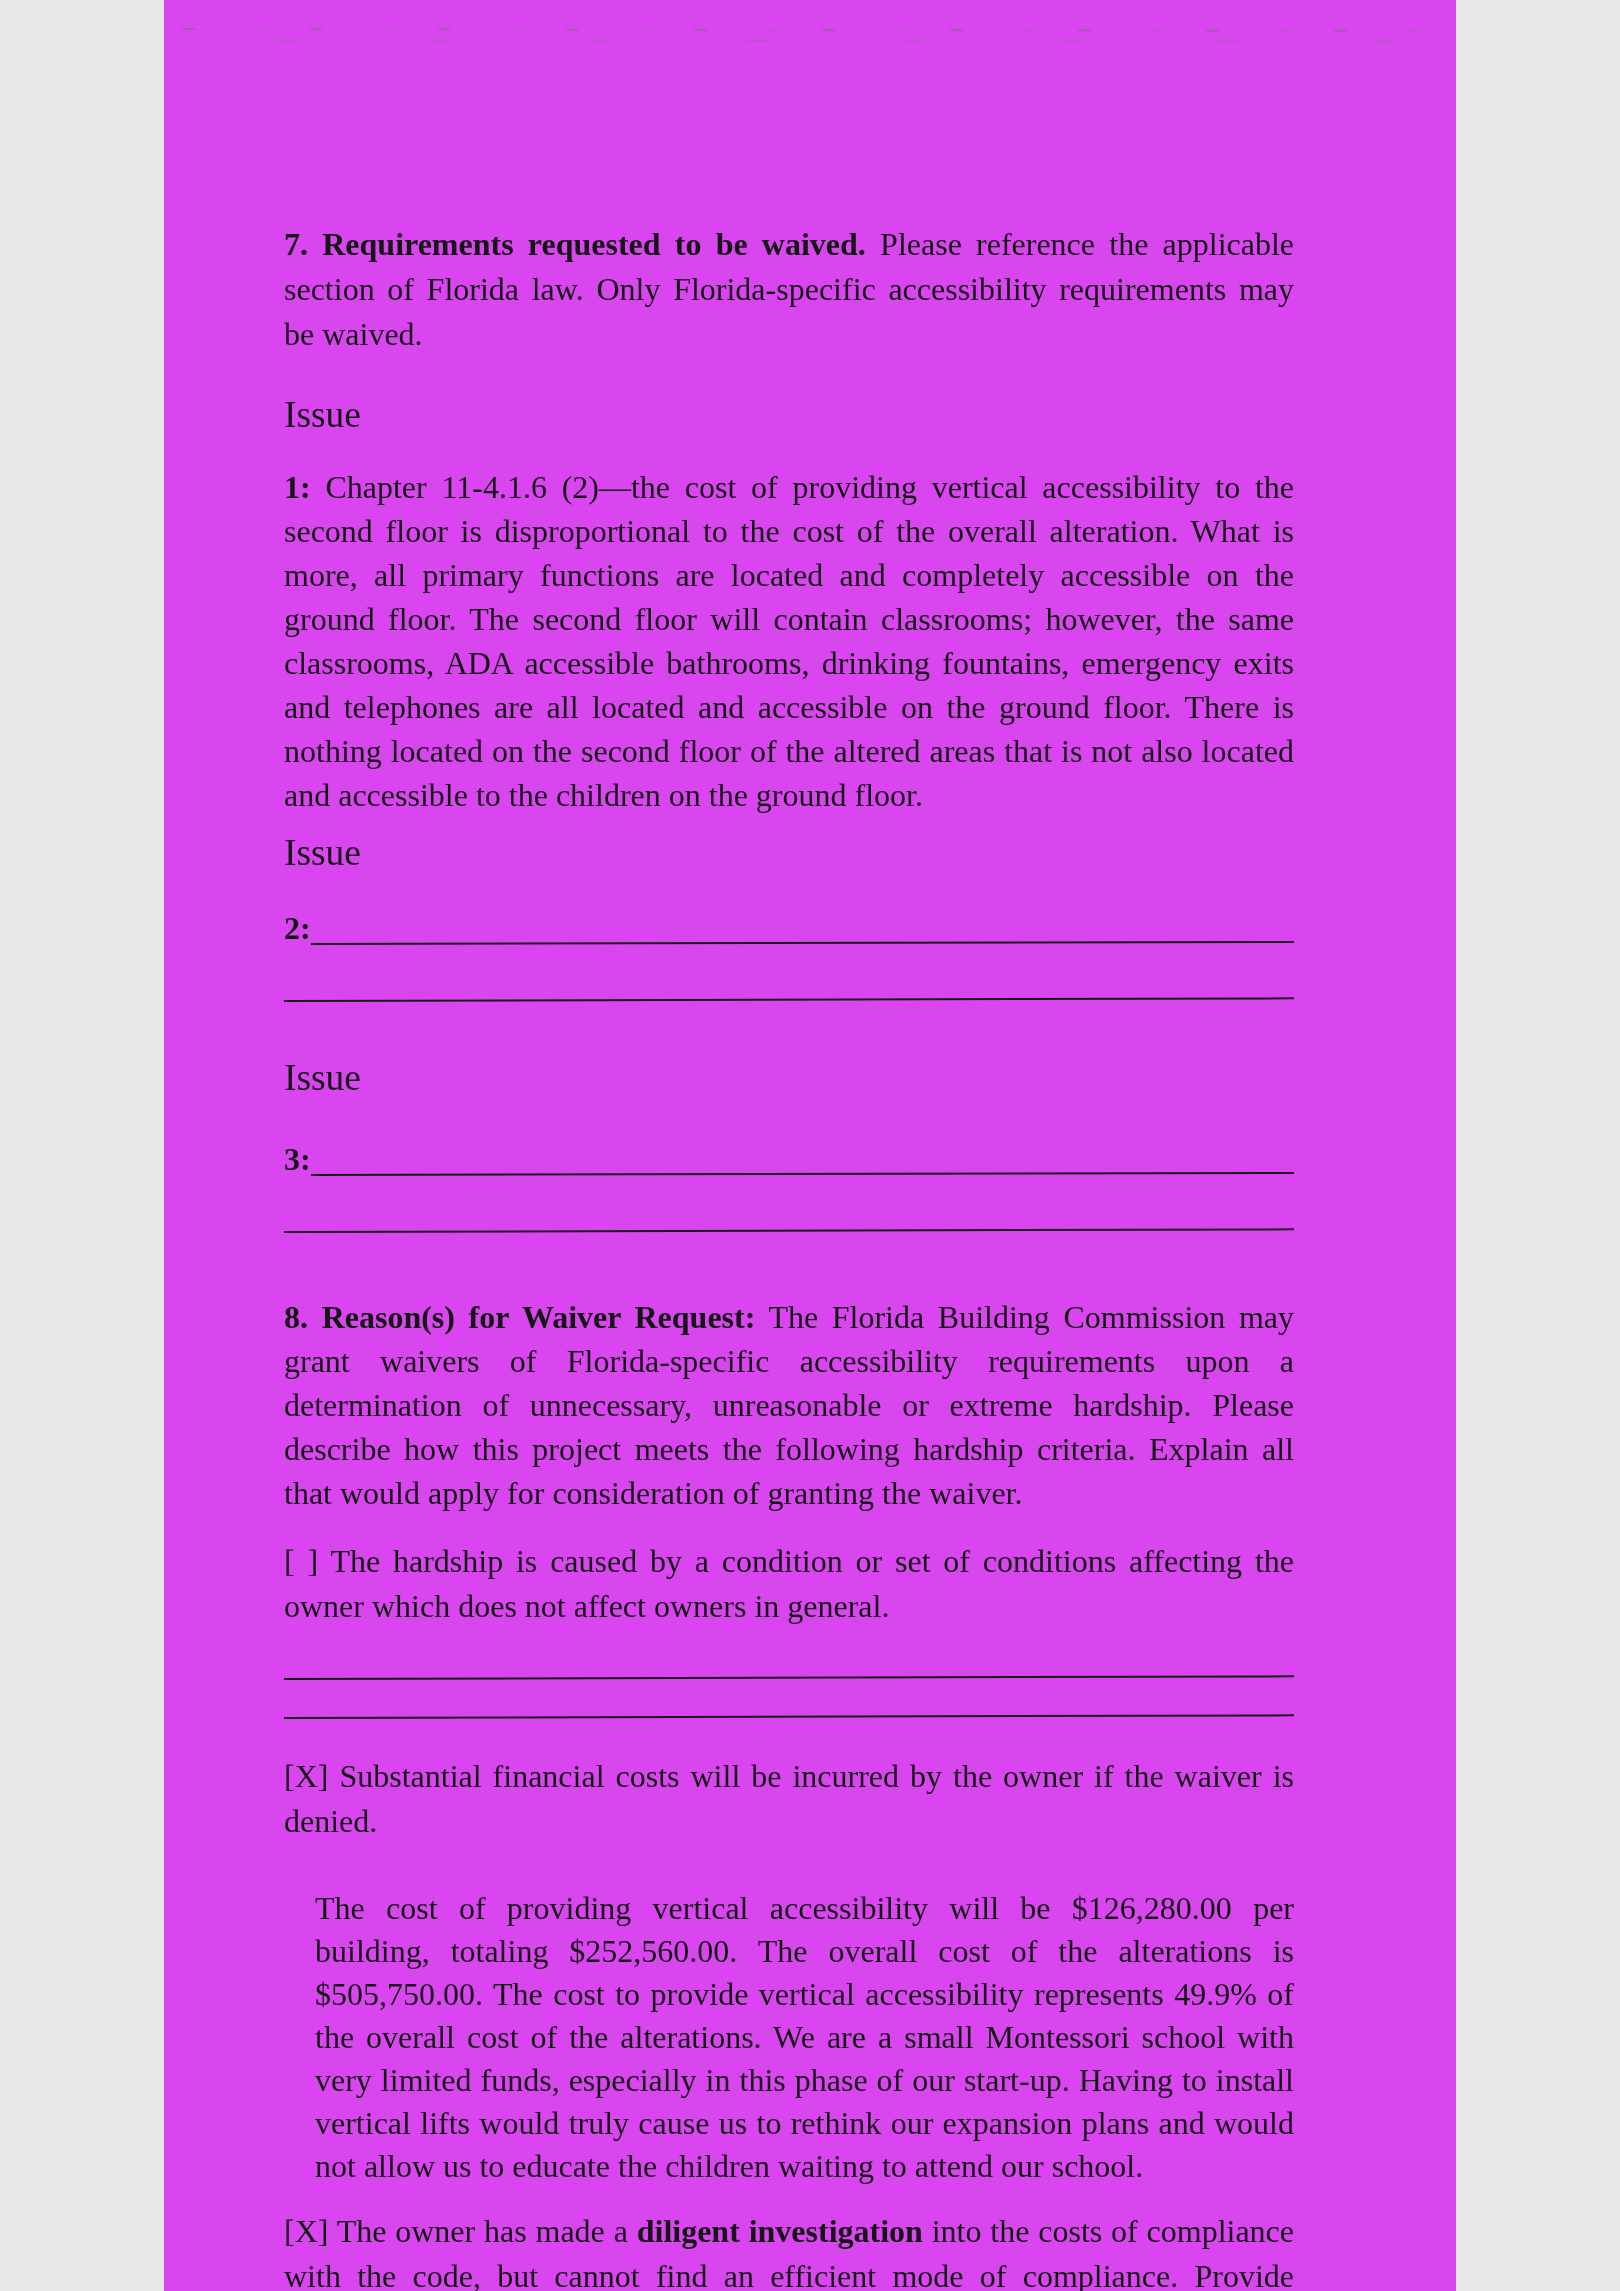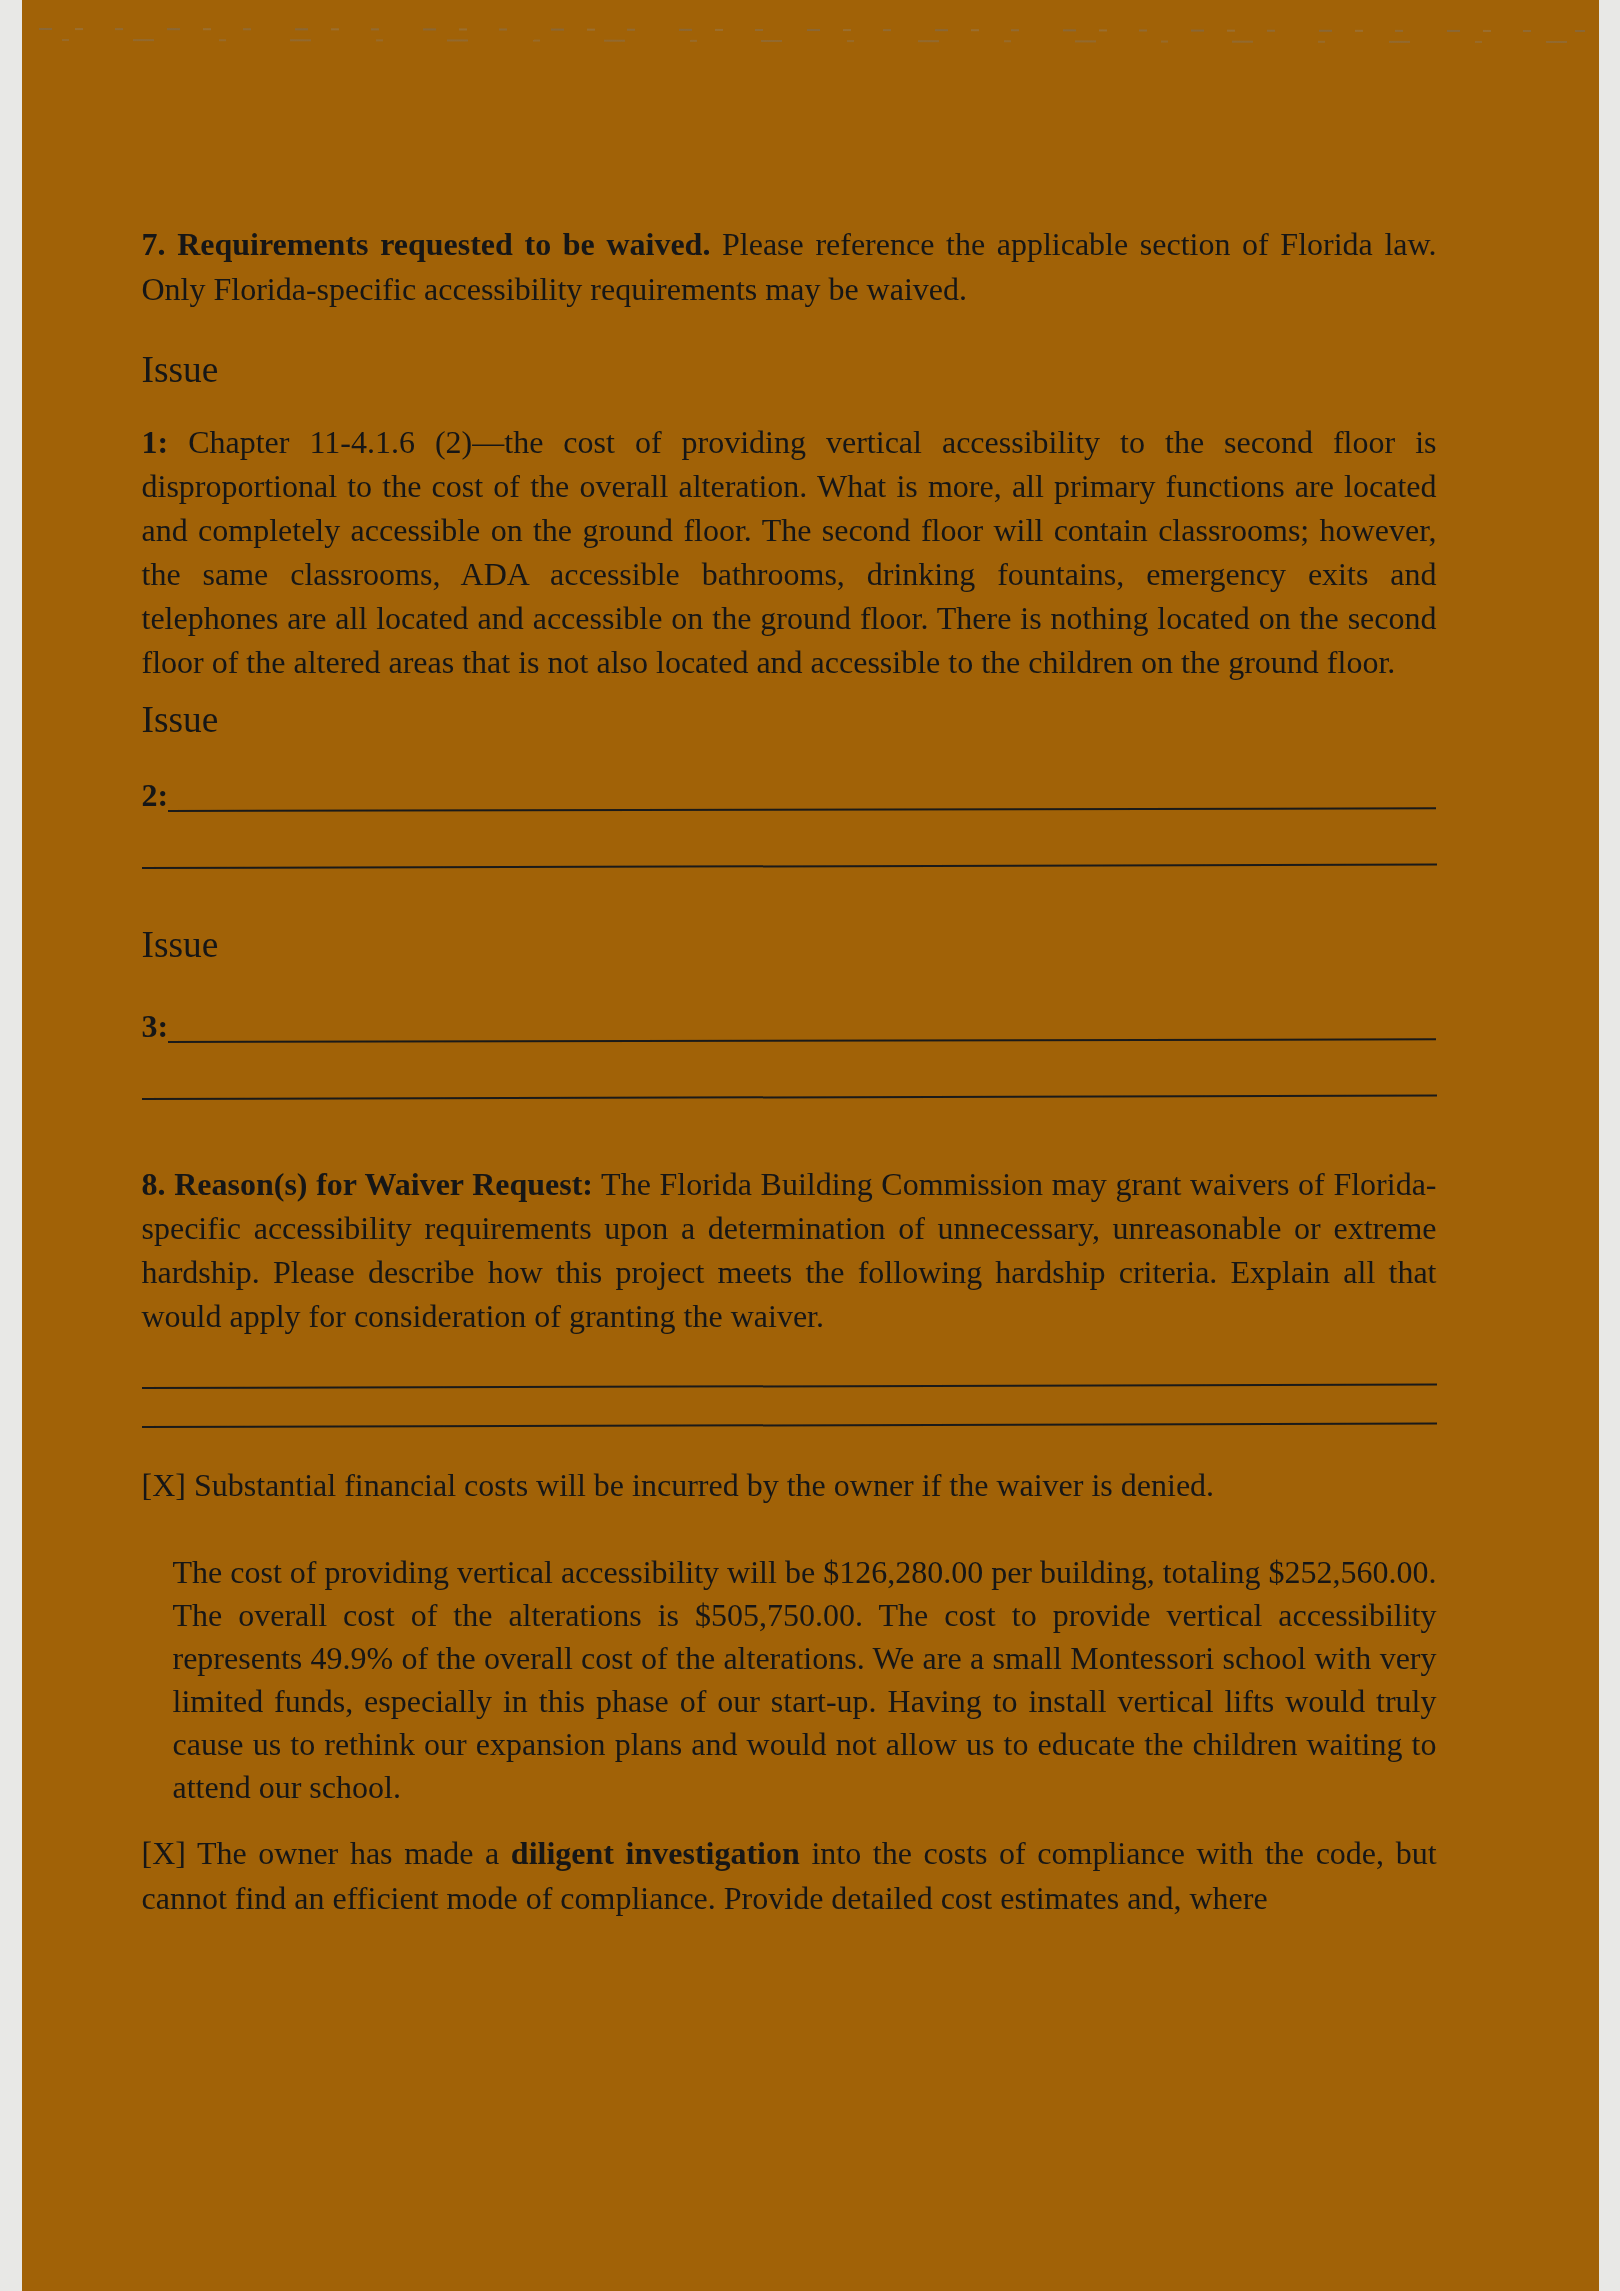--- a/index.html
+++ b/index.html
@@ -1,21 +1,21 @@
 <!DOCTYPE html>
 <html><head>
 <meta charset="utf-8">
 <style>
   html, body { margin: 0; padding: 0; background: #e8e8e6; }
   .page {
     position: relative;
-    width: 1577px;
+    width: 1292px;
     height: 2292px;
     margin: 0 auto;
-    background: #a16207;
+    background: #d946ef;
     overflow: hidden;
     font-family: "Liberation Serif", "DejaVu Serif", serif;
     color: #161616;
     font-size: 32px;
   }
   .scan-noise {
     position: absolute;
     top: 29px; left: 17.6px; right: 13.7px;
     transform: rotate(0.08deg);
   }
@@ -113,20 +113,21 @@
 
     <div class="answer-row r3">
       <span class="num">3:</span>
       <span class="fill-line"></span>
     </div>
 
     <div class="rule rc"></div>
 
     <p class="just p8"><span class="b">8.</span> <span class="b">Reason(s) for Waiver Request:</span> <span>The Florida Building Commission may grant waivers of Florida-specific accessibility requirements upon a determination of unnecessary, unreasonable or extreme hardship. Please describe how this project meets the following hardship criteria. Explain all that would apply for consideration of granting the waiver.</span></p>
 
+    <p class="just p-chk1"><span>[ ]</span> <span>The hardship is caused by a condition or set of conditions affecting the owner which does not affect owners in general.</span></p>
 
     <div class="rule rd"></div>
     <div class="rule re"></div>
 
     <p class="just p-chk2"><span>[X]</span> <span>Substantial financial costs will be incurred by the owner if the waiver is denied.</span></p>
 
     <p class="just p-cost"><span class="u">The cost of providing vertical accessibility will be $126,280.00 per building, totaling $252,560.00. The overall cost of the alterations is $505,750.00. The cost to provide vertical accessibility represents 49.9% of the overall cost of the alterations. We are a small Montessori school with very limited funds, especially in this phase of our start-up. Having to install vertical lifts would truly cause us to rethink our expansion plans and would not allow us to educate the children waiting to attend our school.</span></p>
 
     <p class="just p-chk3"><span>[X]</span> <span>The owner has made a </span><span class="b">diligent investigation</span><span> into the costs of compliance with the code, but cannot find an efficient mode of compliance. Provide detailed cost estimates and, where</span></p>
 

